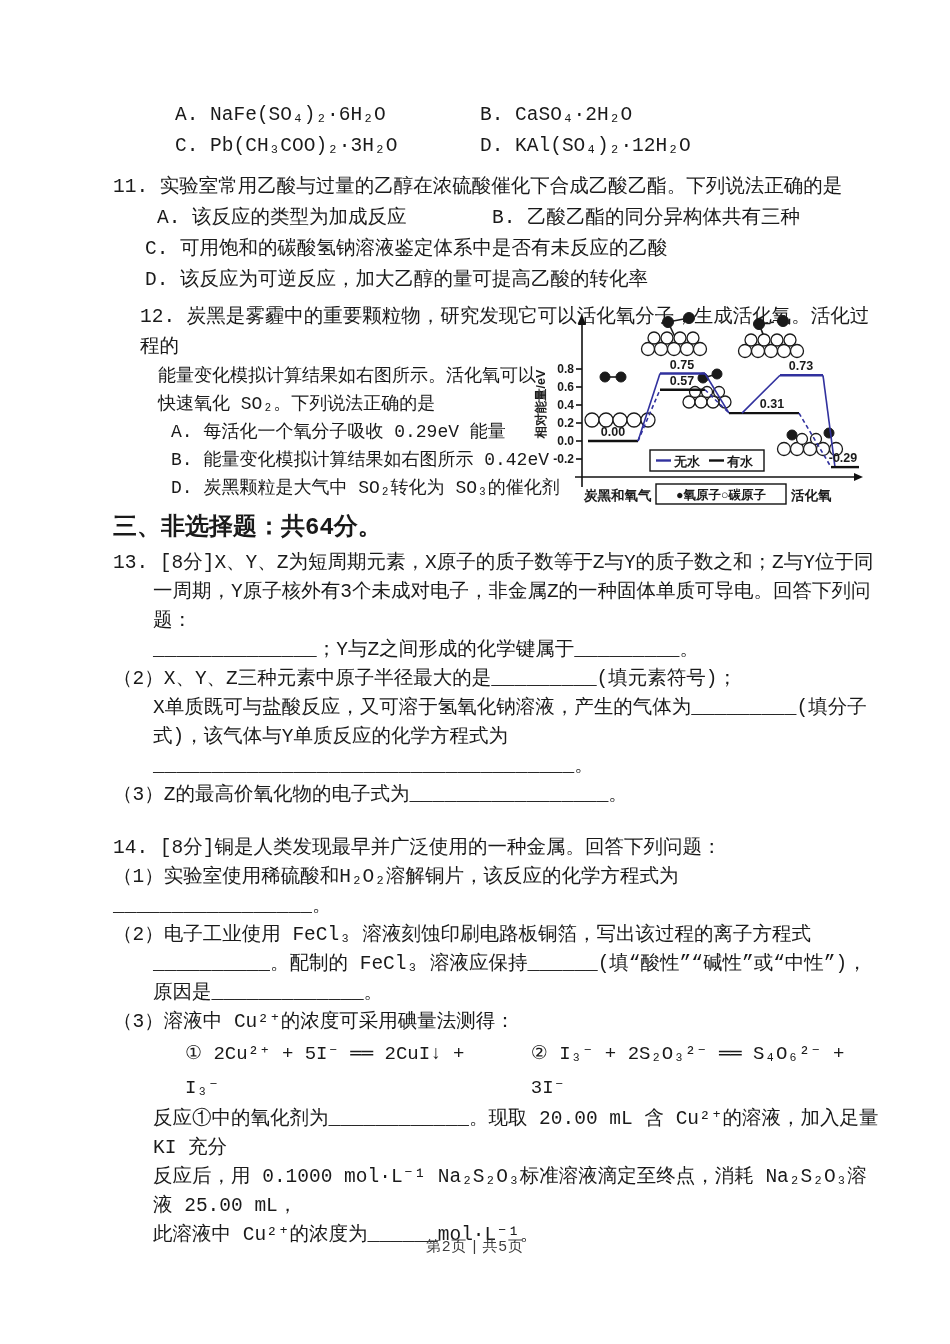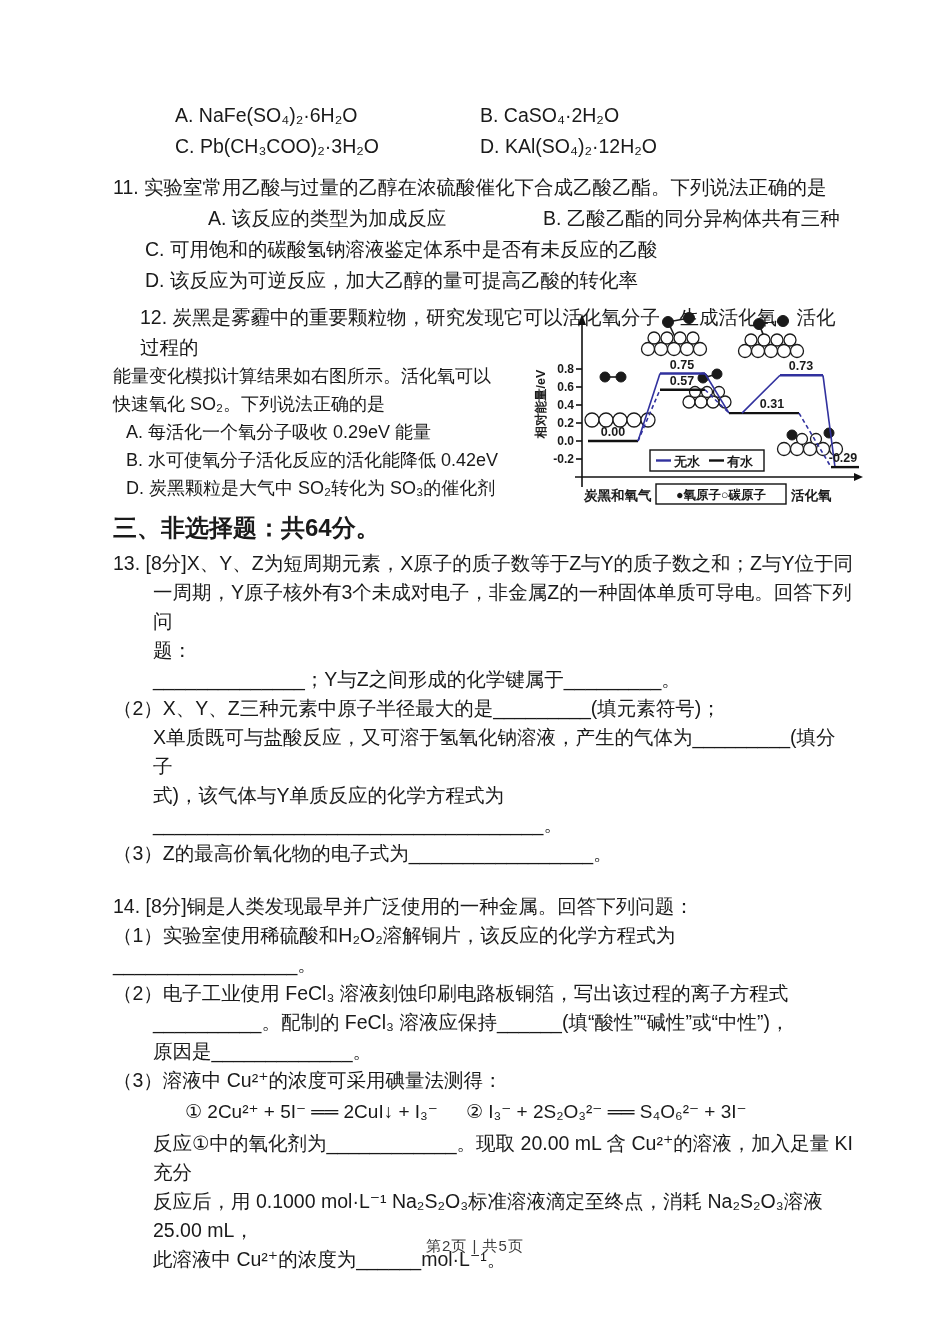--- a/index.html
+++ b/index.html
@@ -1,42 +1,42 @@
 <!DOCTYPE html>
 <html><head>
 <meta charset="utf-8">
 <style>
   html,body{margin:0;padding:0;background:#ffffff;}
   body{
     width:950px;height:1344px;position:relative;overflow:hidden;
     font-family:"Liberation Sans","DejaVu Sans",sans-serif;
     color:#1a1a1a;
   }
-  .page{position:absolute;inset:0;padding:100px 96px 0 113px;box-sizing:border-box;
-        font-size:19.5px;line-height:30px;}
+  .page{position:absolute;inset:0;padding:100px 68px 0 113px;box-sizing:border-box;
+        font-size:19.5px;line-height:30px;font-family:Liberation Mono, monospace;}
   .prev-opts{display:grid;grid-template-columns:305px 1fr;padding-left:62px;line-height:31px;}
   .q11{margin-top:10px;line-height:31px;}
   .q-stem-ind{}
-  .q11-ab{display:grid;grid-template-columns:335px 1fr;margin-left:95px;}
+  .q11-ab{display:grid;grid-template-columns:335px 1fr;margin-left:44px;}
   .q11-opt{margin-left:32px;}
   .q12{margin-top:6px;}
   .q12-line1{margin-left:27px;line-height:30px;}
-  .q12-body{width:408px;font-size:18px;line-height:28px;}
+  .q12-body{margin-left:45px;width:408px;font-size:18px;line-height:28px;}
   .q12-body .opt{margin-left:13px;}
   .opt-hang{padding-left:34px;text-indent:-34px;}
   .figure{position:absolute;left:531px;top:309px;width:334px;height:200px;}
   .figure svg{width:100%;height:100%;}
   .atom-c{fill:#ffffff;stroke:#1a1a1a;stroke-width:1.3;}
   .atom-o{fill:#1a1a1a;stroke:#1a1a1a;}
   .bond{stroke:#1a1a1a;stroke-width:1.6;}
   .sec-heading{margin-top:10px;font-weight:bold;font-size:24px;line-height:31px;}
   .qblock{margin-top:6px;line-height:29px;}
   .cont{margin-left:40px;}
   .q14{margin-top:24px;}
-  .eq-row{display:flex;gap:28px;margin-left:72px;line-height:34px;font-size:19px;text-align:right;}
+  .eq-row{display:flex;gap:28px;margin-left:72px;line-height:34px;font-size:19px;}
   .footer{position:absolute;top:1236px;left:0;width:950px;text-align:center;
           font-size:15px;color:#3c3c3c;letter-spacing:1px;line-height:20px;}
 </style>
 </head>
 <body>
 
 <div class="page">
 
   <div class="prev-opts">
     <div>A. NaFe(SO₄)₂·6H₂O</div>
@@ -54,21 +54,21 @@
     <div class="q11-opt">C. 可用饱和的碳酸氢钠溶液鉴定体系中是否有未反应的乙酸</div>
     <div class="q11-opt">D. 该反应为可逆反应，加大乙醇的量可提高乙酸的转化率</div>
   </div>
 
   <div class="q12">
     <div class="q12-line1">12. 炭黑是雾霾中的重要颗粒物，研究发现它可以活化氧分子，生成活化氧。活化过程的</div>
     <div class="q12-body">
       <div>能量变化模拟计算结果如右图所示。活化氧可以</div>
       <div>快速氧化 SO₂。下列说法正确的是</div>
       <div class="opt">A. 每活化一个氧分子吸收 0.29eV 能量</div>
-      <div class="opt">B. 水可使氧分子活化反应的活化能降低 0.42eV</div>
+      <div class="opt">B. 能量变化模拟计算结果如右图所示 0.42eV</div>
       <div class="opt">D. 炭黑颗粒是大气中 SO₂转化为 SO₃的催化剂</div>
     </div>
   </div>
 
   <div class="sec-heading">三、非选择题：共64分。</div>
 
   <div class="qblock">
     <div>13. [8分]X、Y、Z为短周期元素，X原子的质子数等于Z与Y的质子数之和；Z与Y位于同</div>
     <div class="cont">一周期，Y原子核外有3个未成对电子，非金属Z的一种固体单质可导电。回答下列问</div>
     <div class="cont">题：</div>

